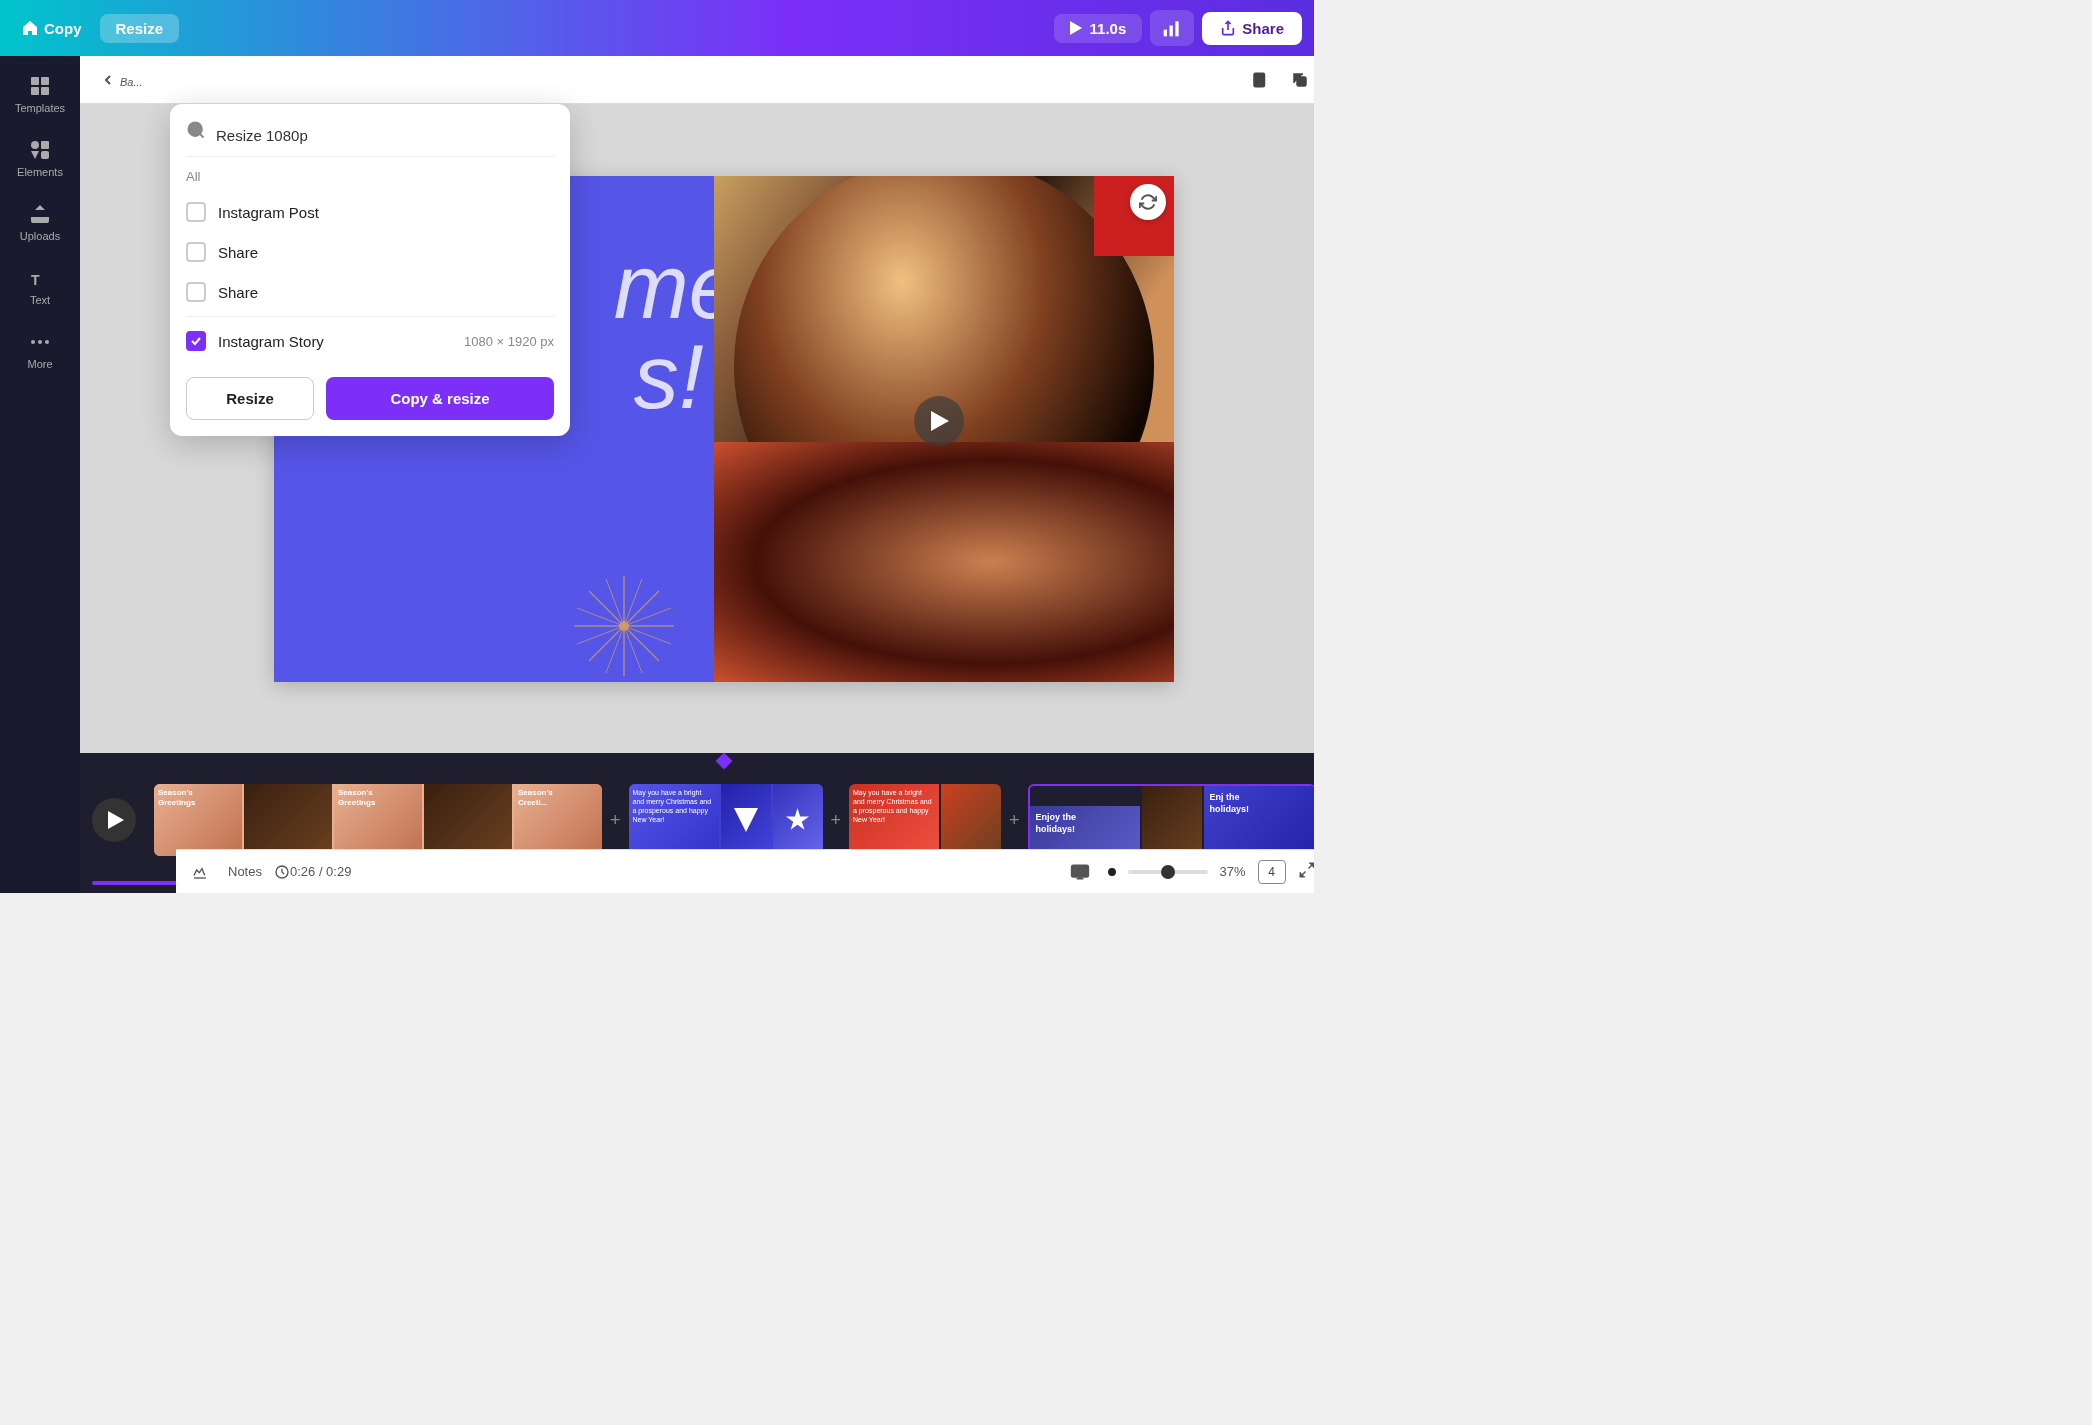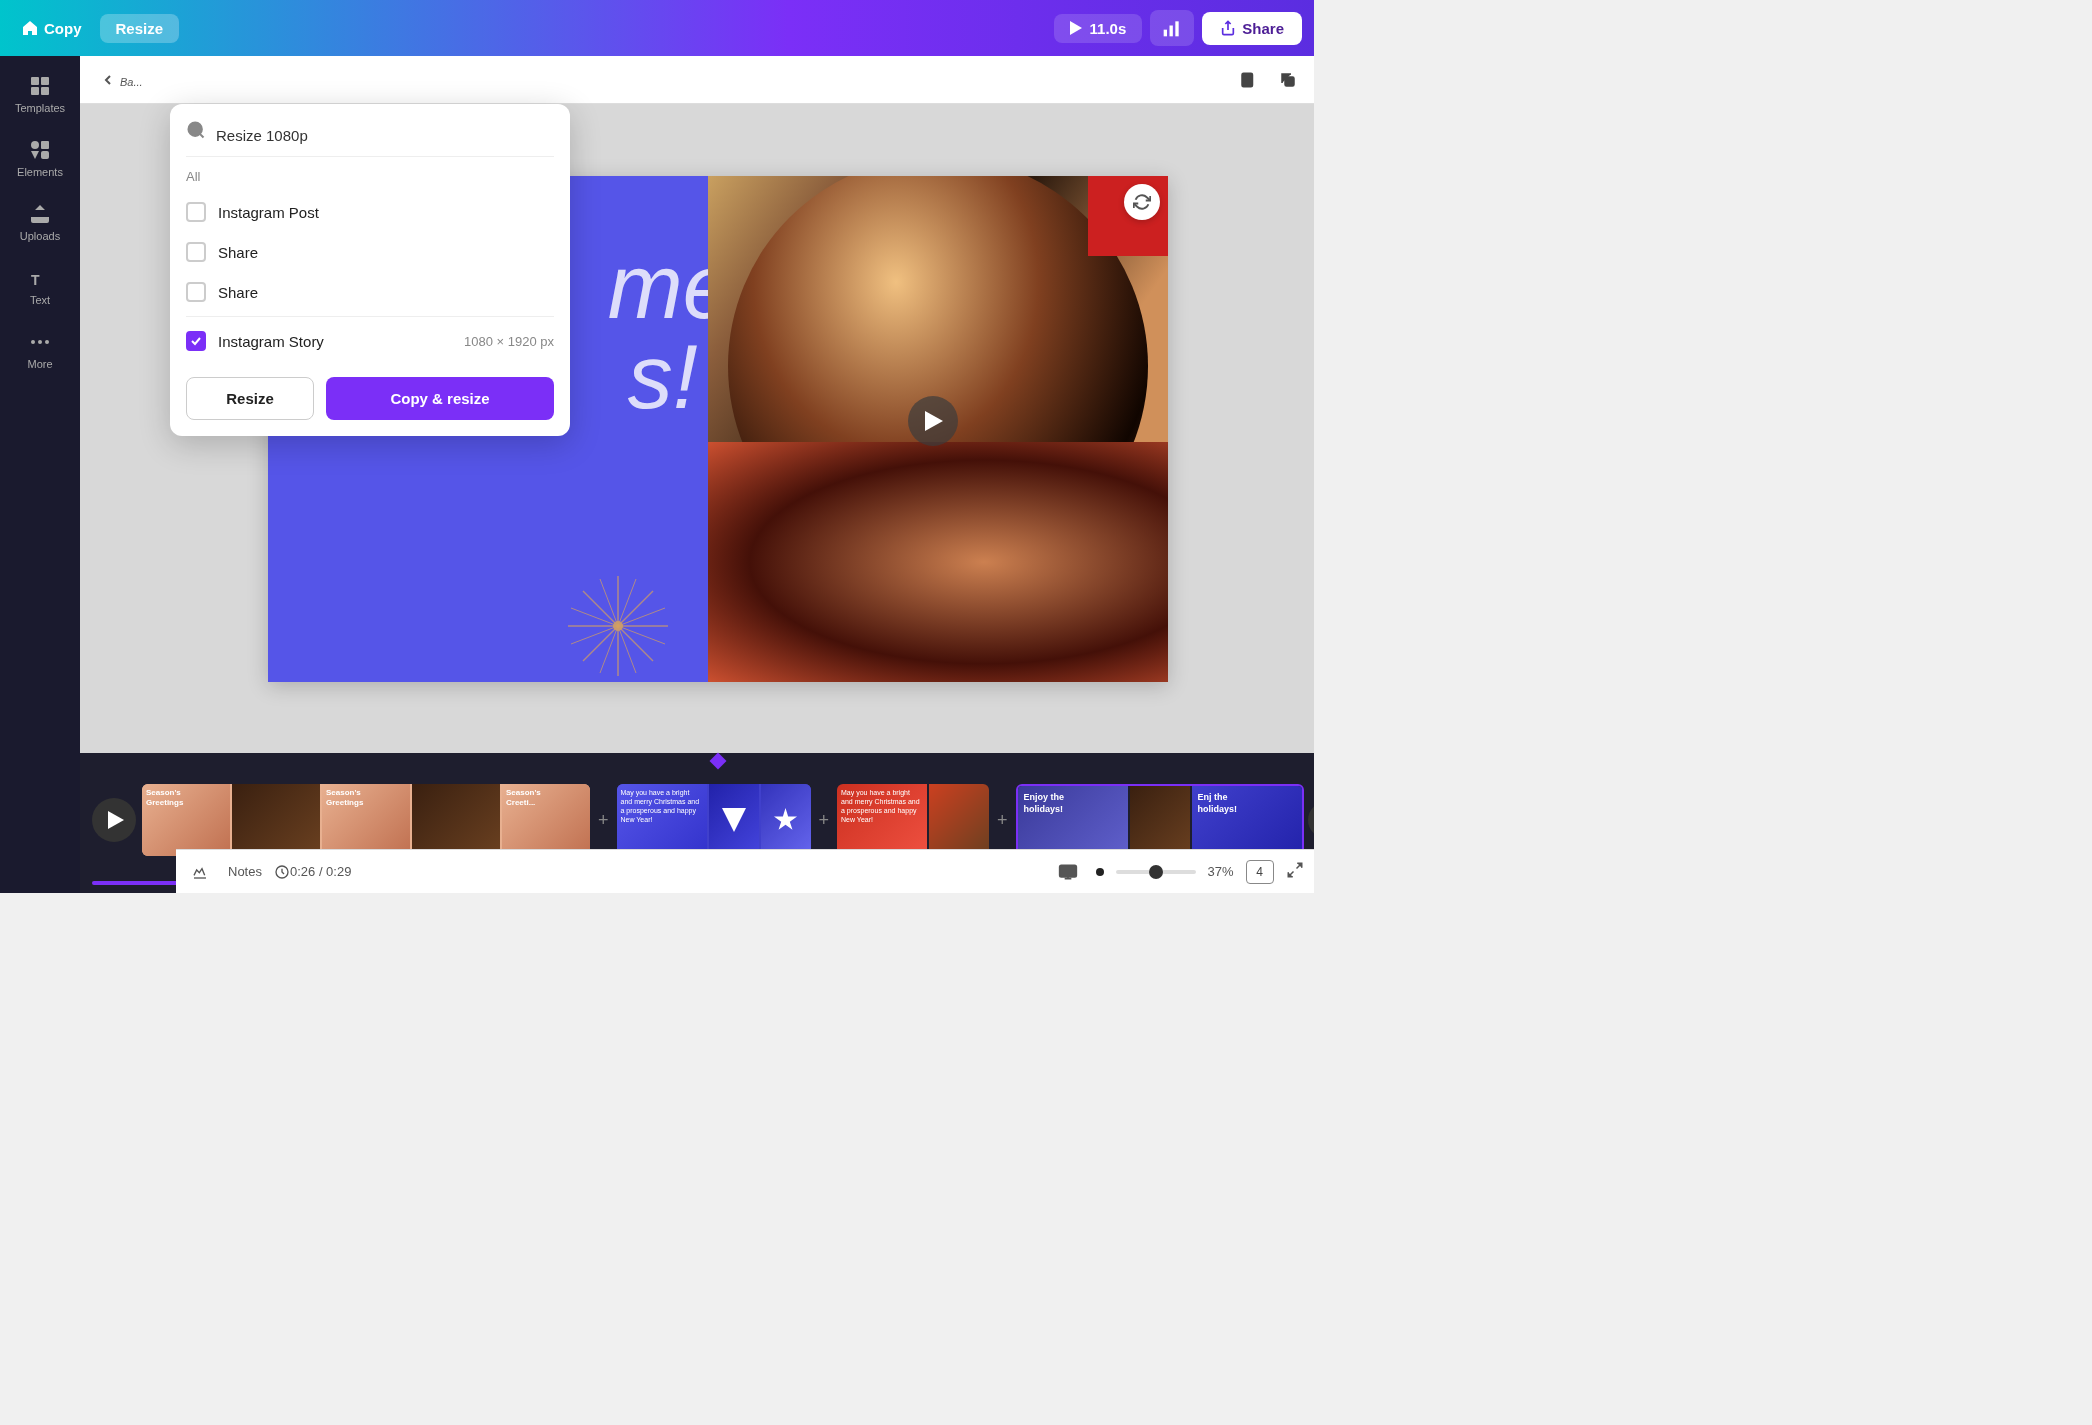--- a/index.html
+++ b/index.html
@@ -175,21 +175,21 @@
       height: 140px;
       background: #1e1e2e;
       display: flex;
       flex-direction: column;
     }
     .timeline-track {
       flex: 1;
       display: flex;
       align-items: center;
       padding: 8px 12px;
-      gap: 6px;
+      gap: 18px;
       overflow: hidden;
     }
     .timeline-play-btn {
       width: 44px; height: 44px; min-width: 44px;
       background: #333;
       border-radius: 50%;
       display: flex; align-items: center; justify-content: center;
       cursor: pointer;
     }
     .timeline-play-btn .play-tri { width: 0; height: 0; border-top: 9px solid transparent; border-bottom: 9px solid transparent; border-left: 16px solid white; margin-left: 3px; }
@@ -227,21 +227,21 @@
       height: 72px;
     }
     .clip-thumb-red { background: linear-gradient(135deg, #cc3020, #ee5040); }
     .clip-group-selected {
       display: flex; gap: 2px;
       border-radius: 6px;
       overflow: hidden;
       height: 72px;
       border: 2px solid #7b2ff7;
     }
-    .clip-thumb-sel1 { background: linear-gradient(135deg, #3a3a9a, #6060cc); width: 110px; }
+    .clip-thumb-sel1 { background: linear-gradient(135deg, #3a3a9a, #6060cc); width: 110px; margin-top: 20px; }
     .timeline-add-btn {
       width: 36px; height: 36px;
       background: #333; border-radius: 50%;
       display: flex; align-items: center; justify-content: center;
       color: #aaa; font-size: 22px; cursor: pointer;
     }
     .timeline-progress {
       height: 4px;
       background: #333;
       margin: 0 12px 8px;

